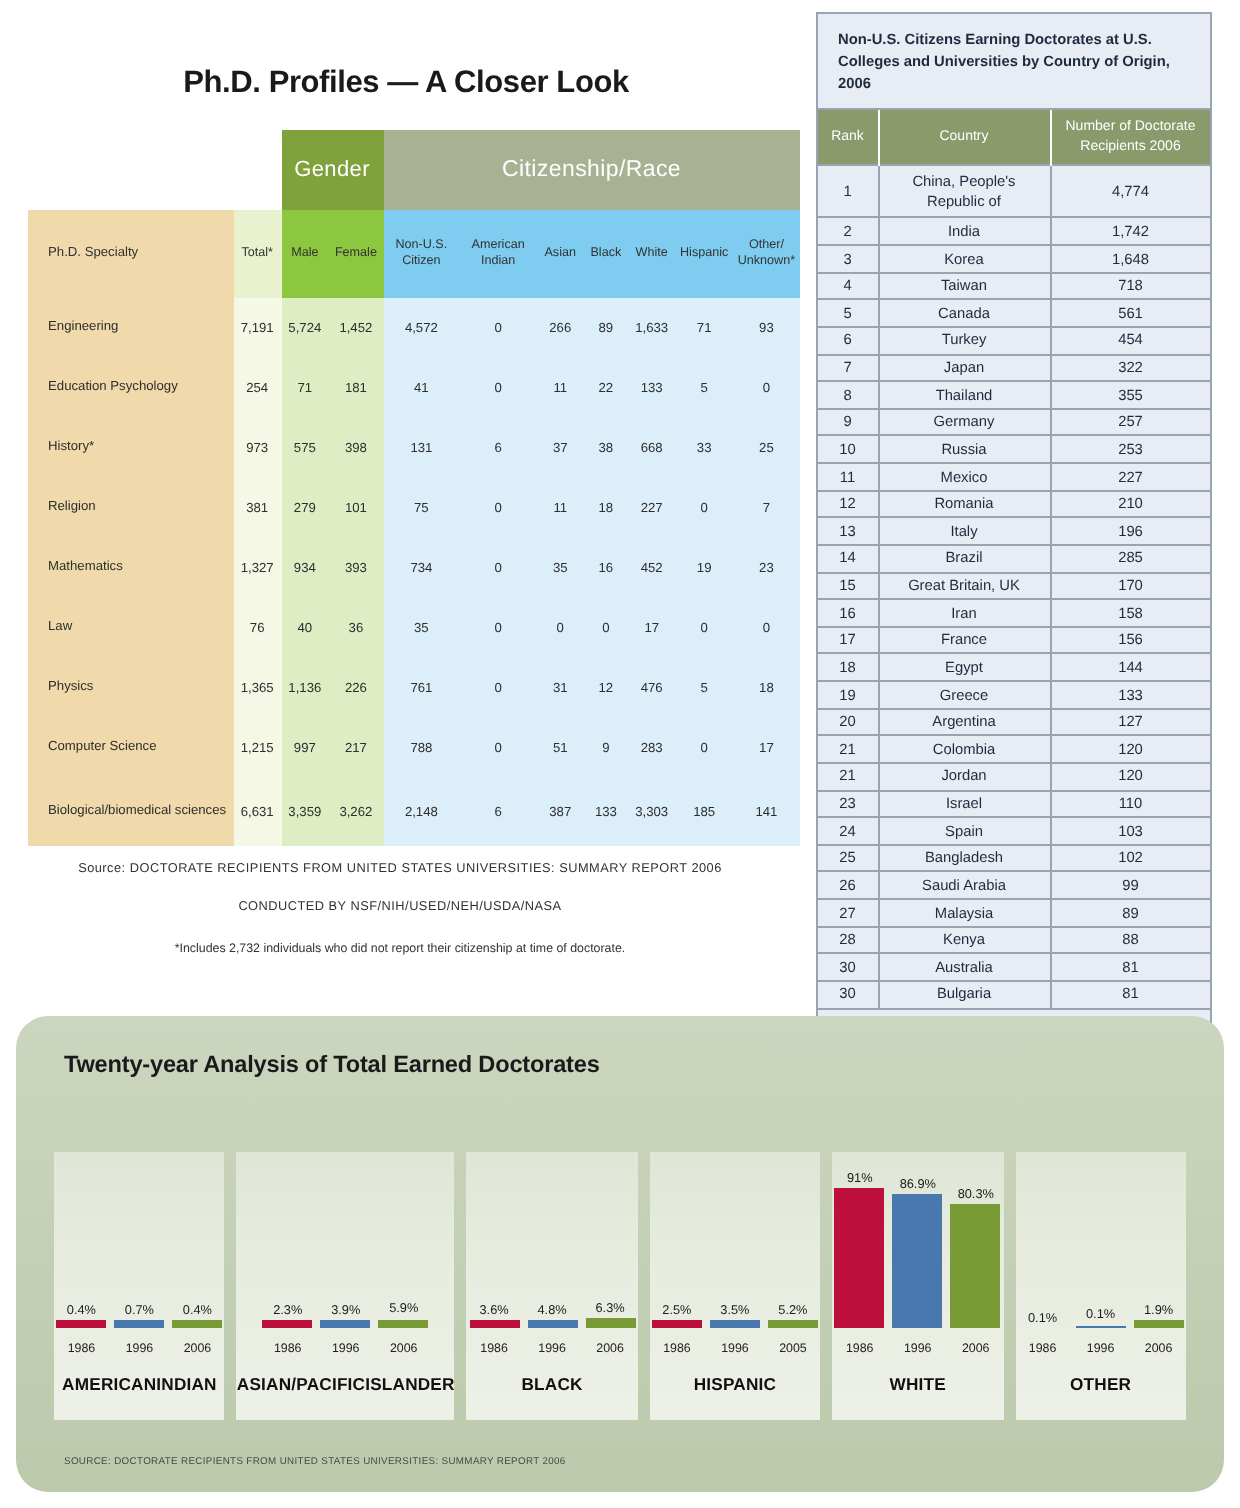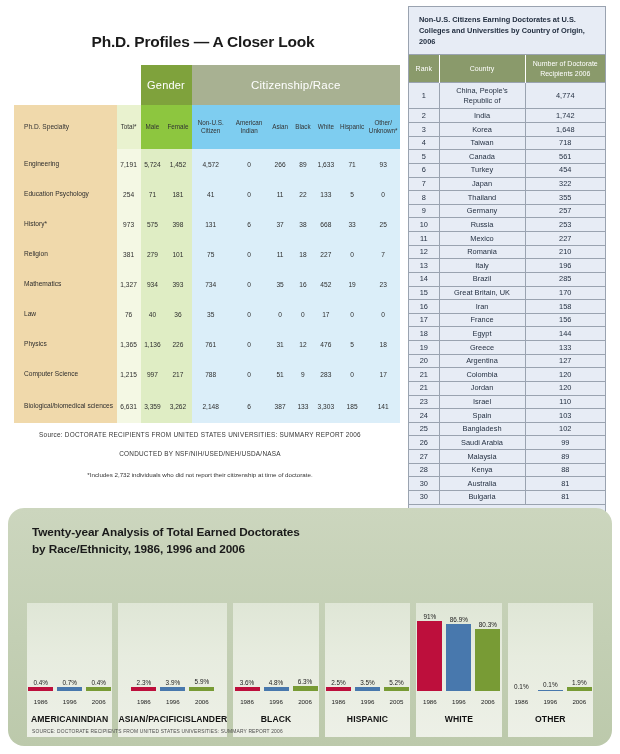--- a/index.html
+++ b/index.html
@@ -105,21 +105,21 @@
     background: linear-gradient(180deg,#ccd6be 0%,#c3cfb4 55%,#bcc9ab 100%);
     border-radius: 16px;
   }
   #chart-title {
     font-size: 11.8px; font-weight: bold; color: #1a1a1a;
     line-height: 1.45; padding: 16px 0 0 24px; letter-spacing: -.1px;
   }
   #groups {
     position: absolute; left: 19px; top: 68px;
     width: 566px; height: 134px;
-    display: flex; gap: 6px; margin-top: 27px;
+    display: flex; gap: 6px;
   }
   .grp {
     flex: 1; position: relative;
     background: linear-gradient(180deg,#dfe6d6 0%,#e7ecdf 40%,#edf0e7 100%);
     display: flex; flex-direction: column;
   }
   .plot { position: relative; height: 104px; }
   .bars {
     position: absolute; left: 0; right: 0; bottom: 16px;
     height: 88px; display: flex; align-items: flex-end;
@@ -469,21 +469,20 @@
           </tr>
         </tbody>
     </table>
     <div class="ct-foot1">Source: DOCTORATE RECIPIENTS FROM UNITED STATES UNIVERSITIES: SUMMARY REPORT 2006</div>
     <div class="ct-foot2">CONDUCTED BY NSF/NIH/USED/NEH/USDA/NASA</div>
   </div>
 
   <div id="panel">
     <div id="chart-title">
       <div>Twenty-year Analysis of Total Earned Doctorates</div>
-      <div>by Race/Ethnicity, 1986, 1996 and 2006</div>
     </div>
     <div id="groups">
         <div class="grp">
           <div class="plot">
             <div class="bars">
               <div class="bar-wrap">
                 <div class="bar-val">0.4%</div>
                 <div class="bar y1986" style="height: 4px; background: rgb(189, 15, 60);"></div>
               </div>
               <div class="bar-wrap">

